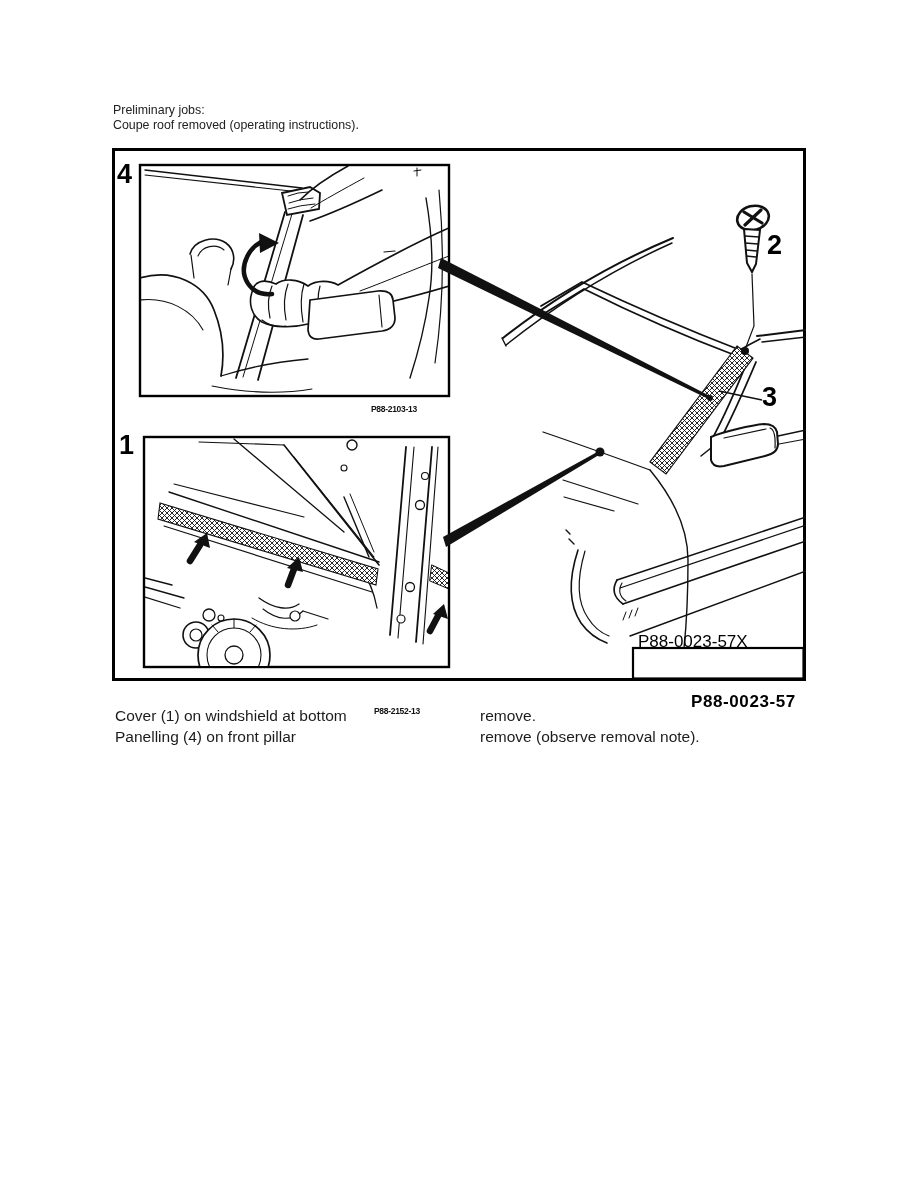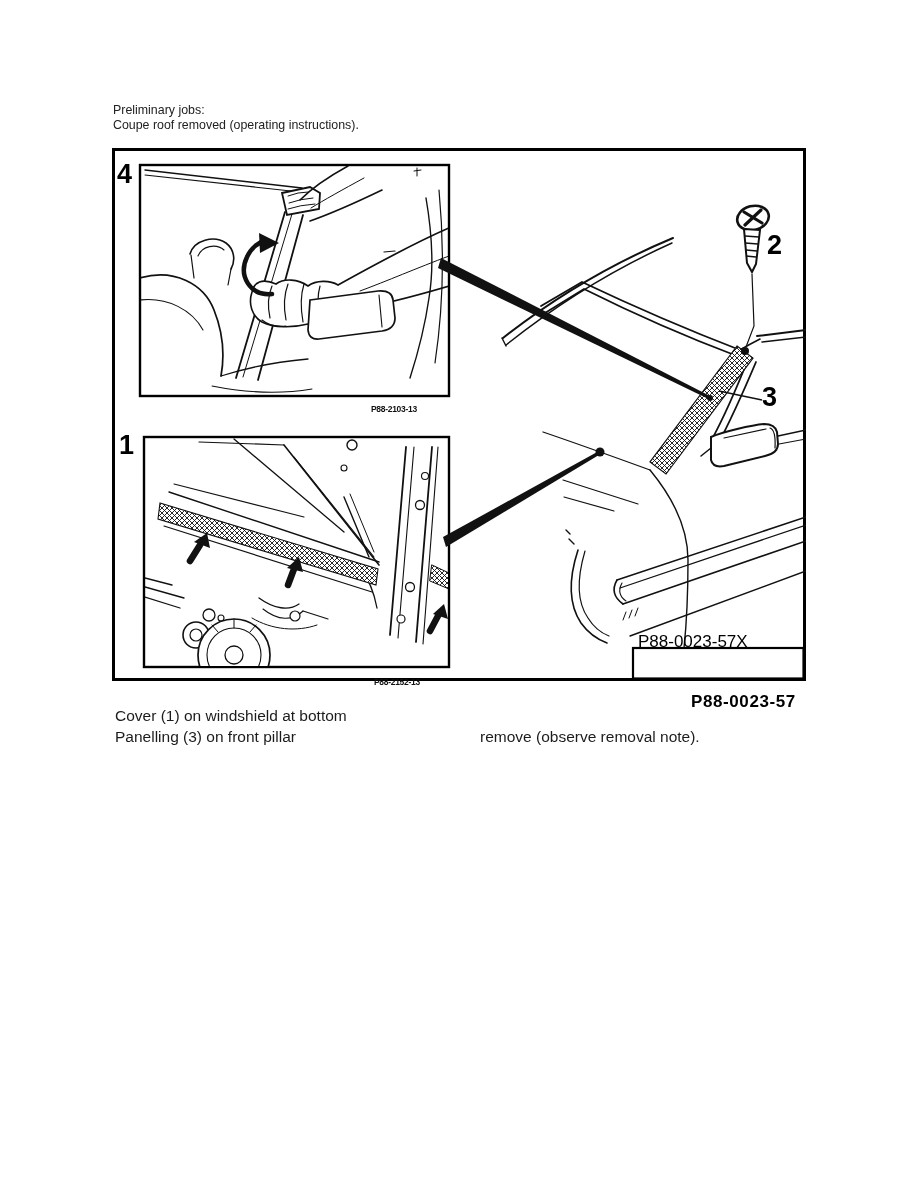--- a/index.html
+++ b/index.html
@@ -210,30 +210,31 @@
       <polygon points="331,389 487.9,302.6 489.4,305.4 334,399" fill="#111"></polygon>
 
       <rect x="521" y="500" width="170.5" height="30.5" fill="#fff" stroke="#000" stroke-width="2.2"></rect>
     </svg>
 
     <div class="abs callout big" style="left:5px;top:13px;">4</div>
     <div class="abs callout big" style="left:7px;top:284px;">1</div>
     <div class="abs callout big" style="left:655px;top:84px;">2</div>
     <div class="abs callout big" style="left:650px;top:236px;">3</div>
     <div class="abs tinycap" style="left:259px;top:224px;">P88-2103-13</div>
-    <div class="abs tinycap" style="left:262px;top:497px;">P88-2152-13</div>
+    <div class="abs tinycap" style="left:262px;top:526px;">P88-2152-13</div>
     <div class="abs figcap-plain" style="left:526px;top:484px;">P88-0023-57X</div>
     <div class="abs figcap-bold" style="left:579px;top:500px;">P88-0023-57</div>
   </div>
 
   <div class="abs instructions">
     <div class="irow">
       <div class="icell-a">Cover (1) on windshield at bottom</div>
+      <div class="icell-b">remove.</div>
     </div>
     <div class="irow">
     </div>
     <div class="irow">
-      <div class="icell-a">Panelling (3) on front pillar</div>
+      <div class="icell-a">Panelling (4) on front pillar</div>
       <div class="icell-b">remove (observe removal note).</div>
     </div>
   </div>
 
 </div>
 
 </body></html>

